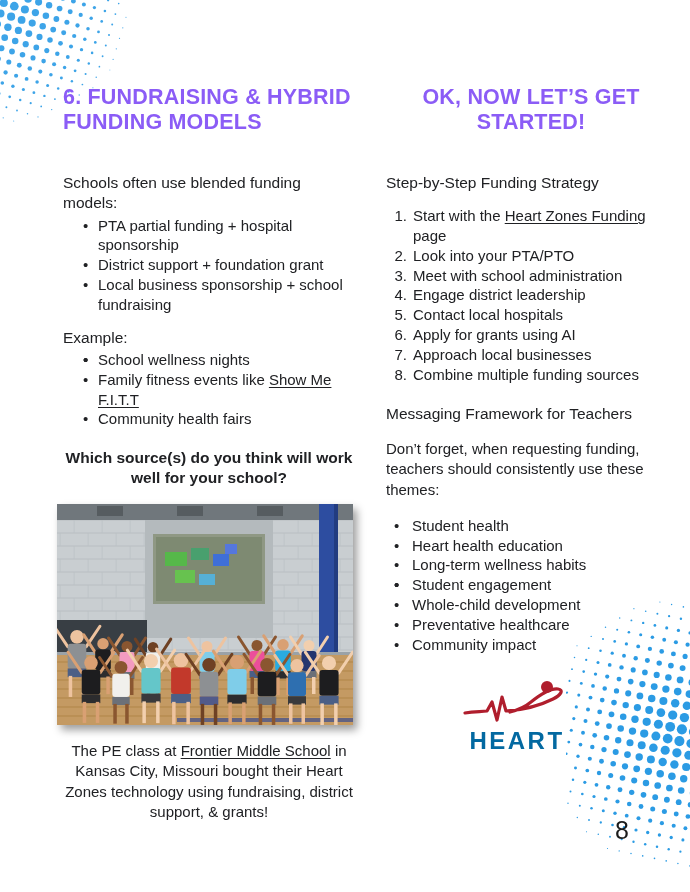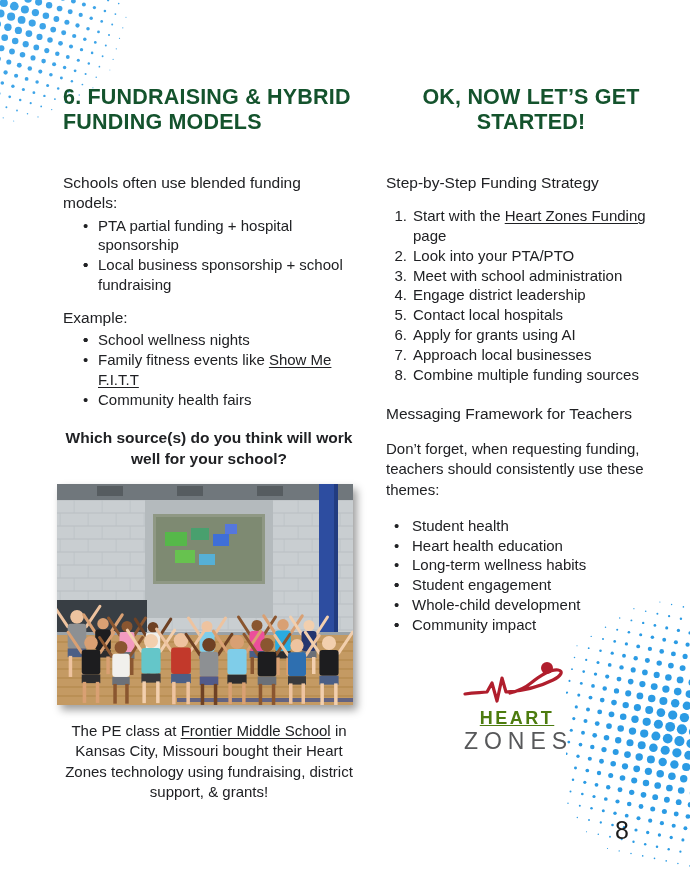--- a/index.html
+++ b/index.html
@@ -9,21 +9,21 @@
   
   .halftone{position:absolute;pointer-events:none;}
   #dots-tl{left:-14px;top:-14px;width:170px;height:170px;}
   #dots-br{right:-16px;top:582px;width:140px;height:310px;}
 
   
   .col{position:absolute;top:85px;}
   #col-left{left:63px;width:292px;}
   #col-right{left:386px;width:290px;}
 
-  .gold-heading{color:#14532d;font-size:21.5px;line-height:1.18;font-weight:bold;letter-spacing:0.2px;margin:0;}
+  .gold-heading{color:#8b5cf6;font-size:21.5px;line-height:1.18;font-weight:bold;letter-spacing:0.2px;margin:0;}
   #col-right .gold-heading{text-align:center;}
 
   .subhead{font-weight:normal;font-size:15.5px;line-height:1.32;margin:0;}
   .blended-title{margin-top:37px;}
   .example-title{margin-top:13px;}
   .strategy-title{margin-top:37px;}
   .messaging-title{margin-top:20px;}
 
   ul.bullets{list-style:none;margin:2px 0 0 0;padding:0;font-size:15px;line-height:1.32;}
   ul.bullets li{position:relative;padding-left:35px;margin:0;}
@@ -41,21 +41,21 @@
 
   .photo{margin-top:15px;margin-left:-6px;width:296px;height:221px;box-shadow:4px 5px 8px rgba(0,0,0,0.38);background:#ccd1d4;}
   .photo svg{display:block;}
 
   .caption{margin-top:16px;font-size:15px;line-height:1.35;text-align:center;}
 
   .para{margin-top:14px;font-size:15px;line-height:1.38;}
 
   .logo{margin:24px auto 0;width:140px;text-align:center;transform:translateX(-14px);}
   .logo-glyph{display:block;margin:0 auto;}
-  .logo-heart{font-size:18px;font-weight:800;letter-spacing:2.5px;color:#4d7c0f;line-height:1.1;text-decoration:underline;}
+  .logo-heart{font-size:24px;font-weight:800;letter-spacing:2.5px;color:#0369a1;line-height:1.1;}
   .logo-zones{font-size:23px;font-weight:400;letter-spacing:6px;color:#57585a;line-height:1.15;margin-left:3px;}
 
   .page-number{position:absolute;left:615px;top:816px;font-size:25px;color:#1b1b1b;}
 </style>
 </head>
 <body>
 
 <div id="page">
 
   <svg id="dots-tl" class="halftone" width="170" height="170">
@@ -476,21 +476,21 @@
       <circle cx="137.9" cy="274.7" r="0.87" fill="#2B9BE4"></circle>
       <circle cx="135.4" cy="286.4" r="0.48" fill="#2B9BE4"></circle>
     </svg>
 
   <div id="col-left" class="col">
     <h1 class="gold-heading">6. FUNDRAISING &amp; HYBRID FUNDING MODELS</h1>
 
     <p class="subhead blended-title">Schools often use blended funding models:</p>
     <ul class="bullets">
       <li><span class="marker">•</span><span>PTA partial funding + hospital sponsorship</span></li>
-      <li><span class="marker">•</span></li>
+      <li><span class="marker">•</span><span>District support + foundation grant</span></li>
       <li><span class="marker">•</span><span>Local business sponsorship + school fundraising</span></li>
     </ul>
 
     <p class="subhead example-title">Example:</p>
     <ul class="bullets">
       <li><span class="marker">•</span></li>
       <li><span class="marker">•</span><span>School wellness nights</span></li>
       <li><span class="marker">•</span><span>Family fitness events like </span><span class="link">Show Me F.I.T.T</span></li>
       <li><span class="marker">•</span><span>Community health fairs</span></li>
     </ul>
@@ -794,28 +794,27 @@
 
     <p class="subhead messaging-title">Messaging Framework for Teachers</p>
     <p class="para">Don’t forget, when requesting funding, teachers should consistently use these themes:</p>
     <ul class="bullets right-bullets">
       <li><span class="marker">•</span><span>Student health</span></li>
       <li><span class="marker">•</span><span>Heart health education</span></li>
       <li><span class="marker">•</span><span>Long-term wellness habits</span></li>
       <li><span class="marker">•</span></li>
       <li><span class="marker">•</span><span>Student engagement</span></li>
       <li><span class="marker">•</span><span>Whole-child development</span></li>
-      <li><span class="marker">•</span></li>
+      <li><span class="marker">•</span><span>Preventative healthcare</span></li>
       <li><span class="marker">•</span><span>Community impact</span></li>
     </ul>
 
     <div class="logo">
       <svg class="logo-glyph" width="110" height="50" viewBox="0 0 110 50">
         <circle cx="85" cy="9" r="6" fill="#B01E2D"></circle>
         <path d="M3 35 C13 33 19 34 25 33 L30 24 L35 42 L40 19 L44 33 C59 32 77 28 91 21 C99 17 102 12 96 11 C89 10 79 16 69 24 C63 29 56 32 48 34" fill="none" stroke="#B01E2D" stroke-width="3.2" stroke-linecap="round" stroke-linejoin="round"></path>
       </svg>
       <div class="logo-heart">HEART</div>
-      <div class="logo-zones">ZONES</div>
     </div>
   </div>
 
   <div class="page-number">8</div>
 </div>
 
 </body></html>

